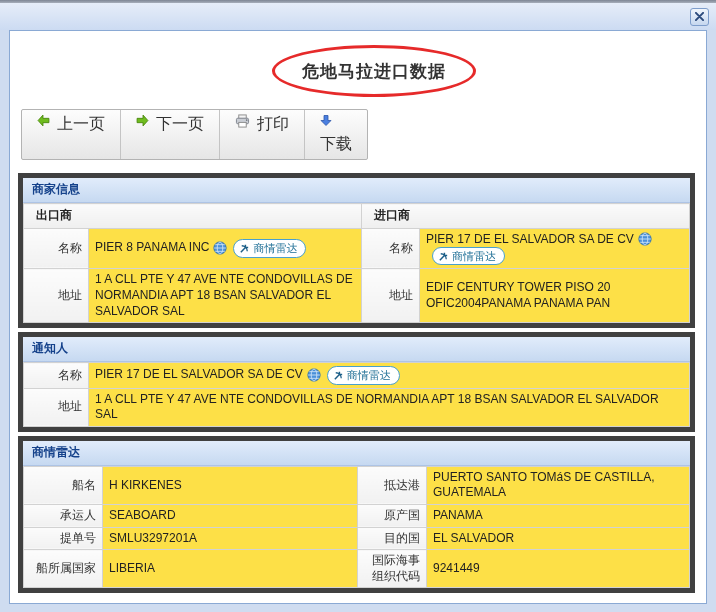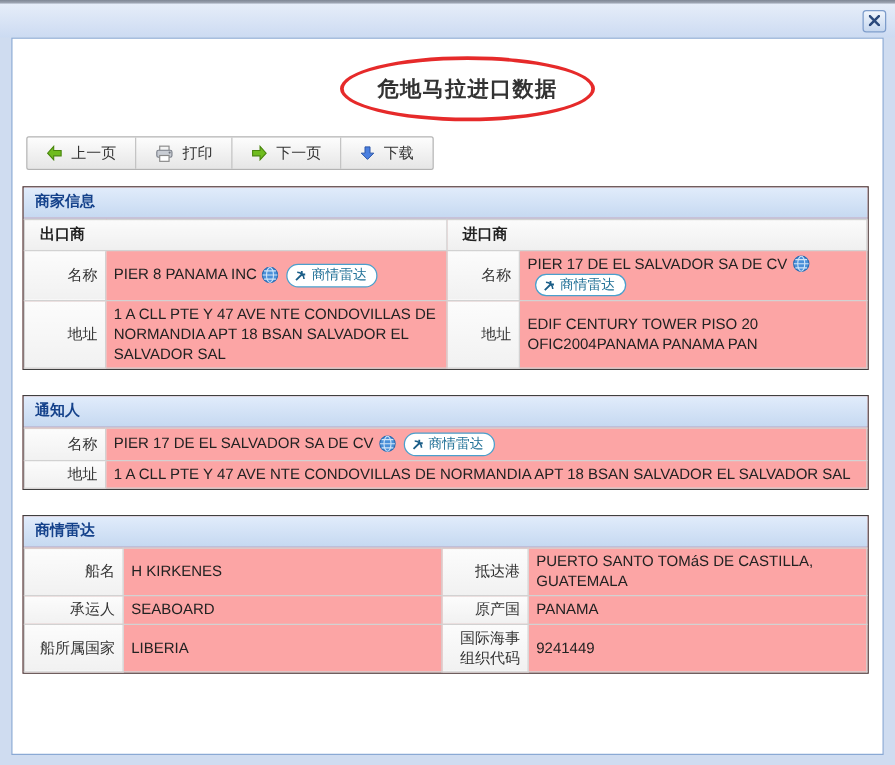--- a/index.html
+++ b/index.html
@@ -40,29 +40,29 @@
     font-size:17px; font-weight:bold; color:#333333; letter-spacing:1px;
     white-space:nowrap;
   }
   .toolbar {
     margin:4px 0 0 11px;
     display:inline-flex;
     border:1px solid #b3b3b3; border-radius:2px;
     background:linear-gradient(#fdfdfd,#e6e6e6);
   }
   .tb-btn {
-    display:flex; align-items:center; gap:7px;
+    display:flex; gap:7px;
     padding:4px 15px;
-    font-size:12px; color:#333;
+    font-size:16px; color:#333;
     border-right:1px solid #c4c4c4;
     cursor:pointer; white-space:nowrap;
   }
-  .tb-btn:last-child { border-right:none; }
+  .tb-btn:last-child { border-right:none;flex-direction:column; }
   .sections { margin:13px 11px 0 8px; }
-  .section { border:1px solid #404040; margin-bottom:20px; background:#fca5a5; }
+  .section { border:5px solid #404040; margin-bottom:4px; background:#fde047; }
   .sec-header {
     background:linear-gradient(#e1ecfb,#c6d9f1);
     border-bottom:1px solid #aec4e5;
     color:#15428b; font-weight:bold; font-size:12px;
     padding:3px 9px 4px;
   }
   table { border-collapse:collapse; width:100%; table-layout:fixed; }
   td {
     border:1px solid #d2d2d2;
     font-size:12px; color:#222222;
@@ -112,33 +112,33 @@
   </div>
 
   <div class="toolbar">
     <div class="tb-btn">
       <svg class="icon" width="13" height="13" viewBox="0 0 12 12">
         <path d="M5.5 1 L1 6 L5.5 11 L5.5 8 L11 8 L11 4 L5.5 4 Z" fill="#6fbc1e" stroke="#48850c" stroke-width="0.8"></path>
       </svg>
       <span>上一页</span>
     </div>
     <div class="tb-btn">
+      <svg class="icon" width="13" height="13" viewBox="0 0 12 12">
+        <path d="M6.5 1 L11 6 L6.5 11 L6.5 8 L1 8 L1 4 L6.5 4 Z" fill="#6fbc1e" stroke="#48850c" stroke-width="0.8"></path>
+      </svg>
+      <span>下一页</span>
+    </div>
+    <div class="tb-btn">
       <svg class="icon" width="15" height="14" viewBox="0 0 16 15">
         <rect x="4" y="1" width="8" height="4" fill="#f4f4f4" stroke="#8a8a8a"></rect>
         <rect x="1.5" y="4.5" width="13" height="6" rx="1.5" fill="#c9cdd4" stroke="#7d828c"></rect>
         <rect x="4" y="9" width="8" height="5" fill="#ffffff" stroke="#8a8a8a"></rect>
         <circle cx="12.5" cy="6.5" r="0.9" fill="#6f747d"></circle>
       </svg>
       <span>打印</span>
-    </div>
-    <div class="tb-btn">
-      <svg class="icon" width="13" height="13" viewBox="0 0 12 12">
-        <path d="M6.5 1 L11 6 L6.5 11 L6.5 8 L1 8 L1 4 L6.5 4 Z" fill="#6fbc1e" stroke="#48850c" stroke-width="0.8"></path>
-      </svg>
-      <span>下一页</span>
     </div>
     <div class="tb-btn">
       <svg class="icon" width="12" height="13" viewBox="0 0 12 12">
         <path d="M4 1 L8 1 L8 6 L11 6 L6 11 L1 6 L4 6 Z" fill="#4a7fe0" stroke="#2c56a8" stroke-width="0.8"></path>
       </svg>
       <span>下载</span>
     </div>
   </div>
 
   <div class="sections">
@@ -246,20 +246,26 @@
           <td class="lbl">抵达港</td>
           <td>PUERTO SANTO TOMáS DE CASTILLA, GUATEMALA</td>
         </tr>
         <tr>
           <td class="lbl">承运人</td>
           <td>SEABOARD</td>
           <td class="lbl">原产国</td>
           <td>PANAMA</td>
         </tr>
         <tr>
+          <td class="lbl">提单号</td>
+          <td>SMLU3297201A</td>
+          <td class="lbl">目的国</td>
+          <td>EL SALVADOR</td>
+        </tr>
+        <tr>
           <td class="lbl">船所属国家</td>
           <td>LIBERIA</td>
           <td class="lbl">国际海事组织代码</td>
           <td>9241449</td>
         </tr>
 
       </tbody>
         </table>
     </div>
 

